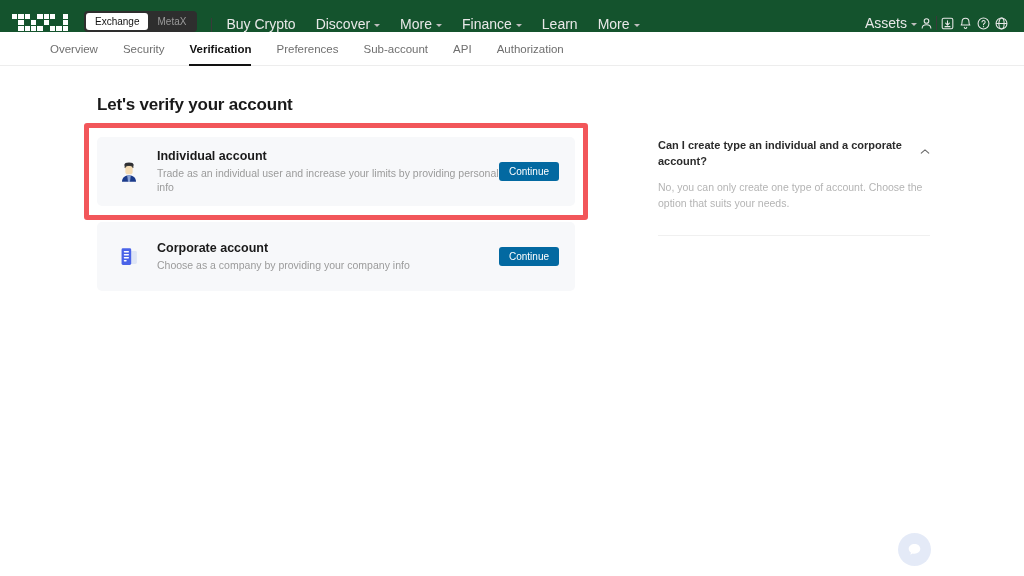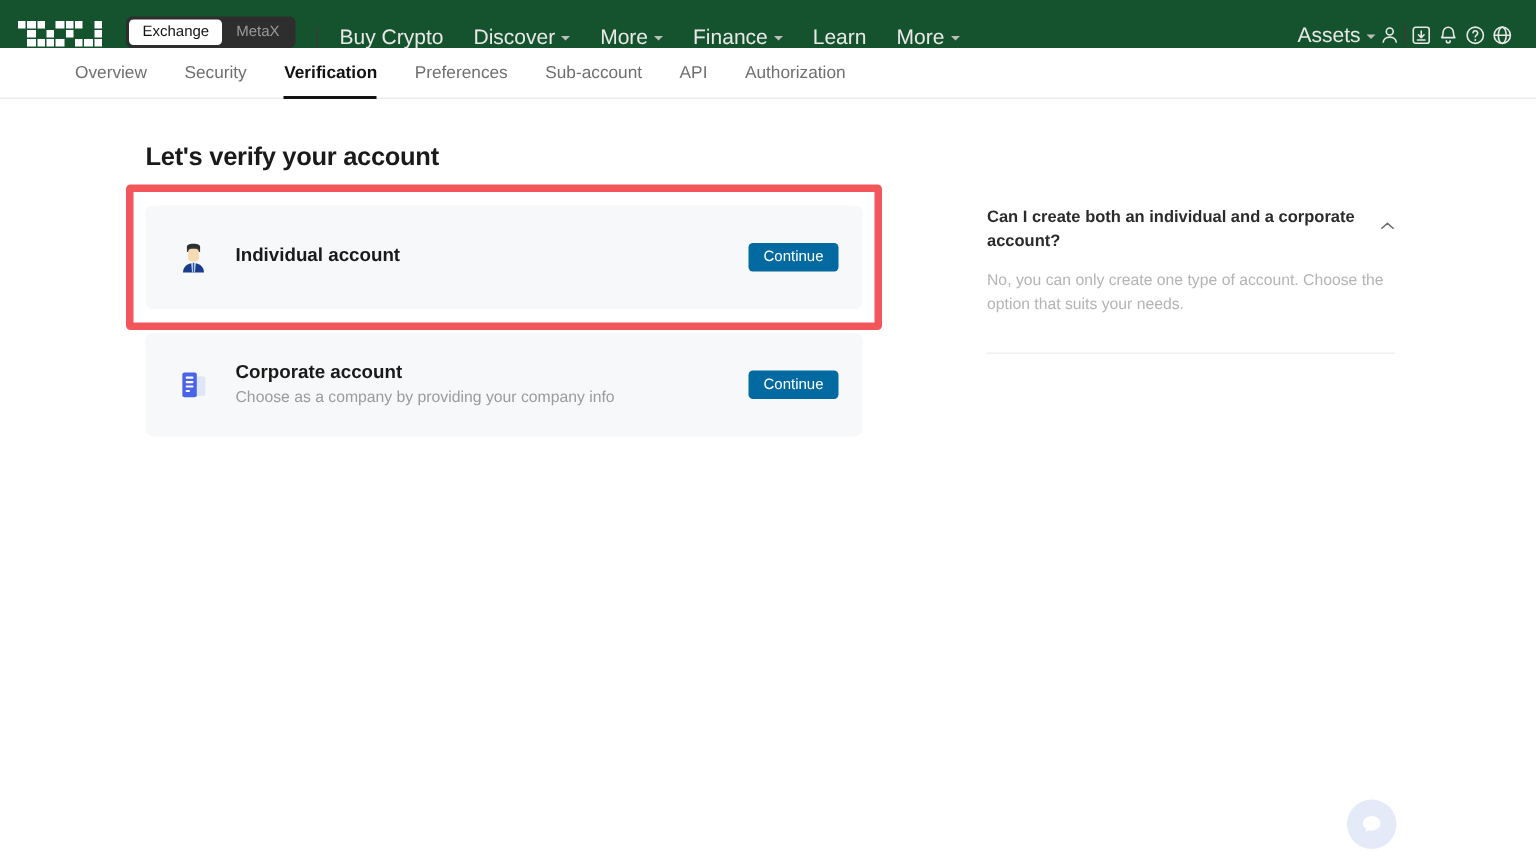--- a/index.html
+++ b/index.html
@@ -258,20 +258,21 @@
             <path d="M11 7h10v4.5H11z" fill="#3a3a3a"></path>
             <rect x="11.8" y="9" width="8.4" height="9.6" rx="3" fill="#f5dcb4"></rect>
             <path d="M11 7.6c0-1.4 1.3-2.4 5-2.4s5 1 5 2.4v1.3c-1.3-.5-2.6-.9-5-.9s-3.7.4-5 .9z" fill="#2f2f33"></path>
             <path d="M8 27c0-4.4 3.6-7.2 8-7.2s8 2.8 8 7.2z" fill="#1b3b8b"></path>
             <path d="M14.3 19.6h3.4l-.6 7.4h-2.2z" fill="#eef2f8"></path>
             <rect x="15.4" y="19.6" width="1.2" height="7.4" fill="#2b58b5"></rect>
           </svg>
         </div>
         <div class="card-text">
           <div class="card-title">Individual account</div>
+          <div class="card-desc">Trade as an individual user and increase your limits by providing personal info</div>
         </div>
         <button class="btn-continue">Continue</button>
         <div class="highlight"></div>
       </div>
 
       <div class="card">
         <div class="card-icon">
           <svg width="28" height="28" viewBox="0 0 32 32">
             <rect x="13" y="9" width="12" height="15" rx="1.6" fill="#dfe6f6"></rect>
             <rect x="7.5" y="6" width="11" height="19" rx="1.6" fill="#4a63e8"></rect>
@@ -285,21 +286,21 @@
           <div class="card-title">Corporate account</div>
           <div class="card-desc">Choose as a company by providing your company info</div>
         </div>
         <button class="btn-continue">Continue</button>
       </div>
 
     </div>
 
     <div class="faq">
       <div class="faq-head">
-        <div class="faq-q">Can I create both an individual and a corporate account?</div>
+        <div class="faq-q">Can I create type an individual and a corporate account?</div>
         <span class="chev-up">
           <svg width="10" height="7" viewBox="0 0 12 8" fill="none" stroke="#6b6b6b" stroke-width="1.3" stroke-linecap="round" stroke-linejoin="round">
             <path d="M1.5 6L6 2l4.5 4"></path>
           </svg>
         </span>
       </div>
       <div class="faq-a">No, you can only create one type of account. Choose the option that suits your needs.</div>
       <div class="faq-divider"></div>
     </div>
 

